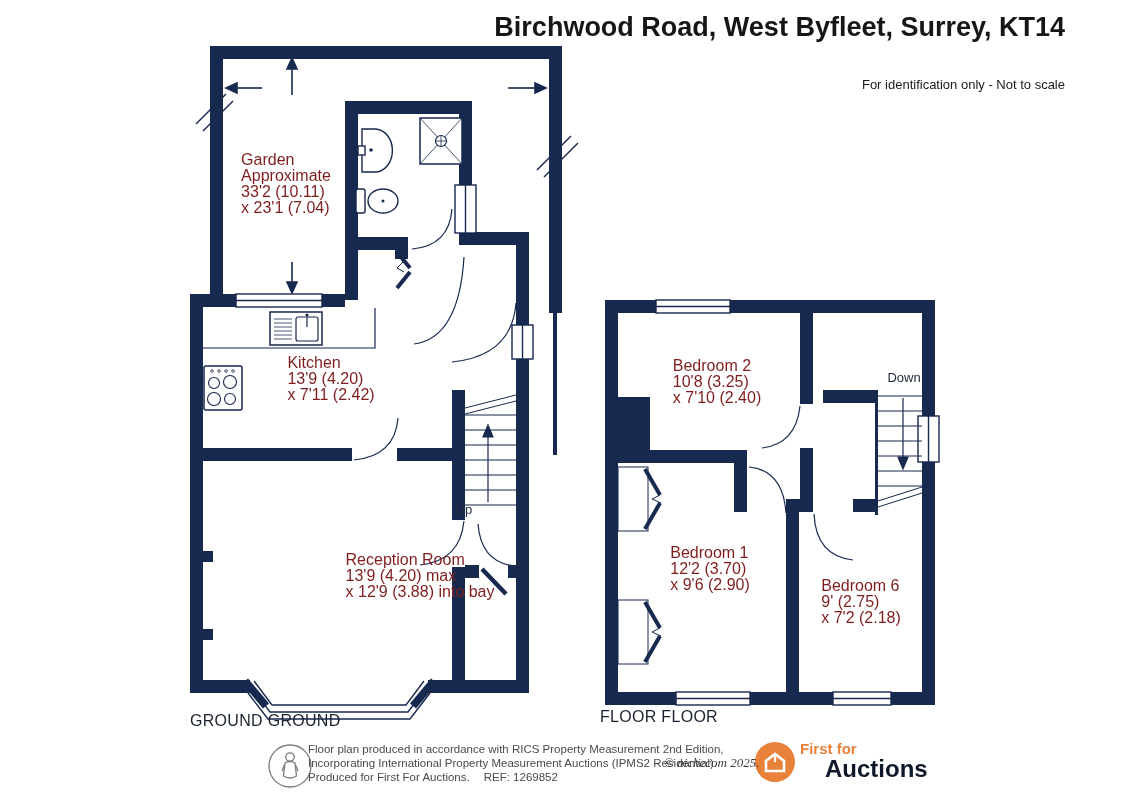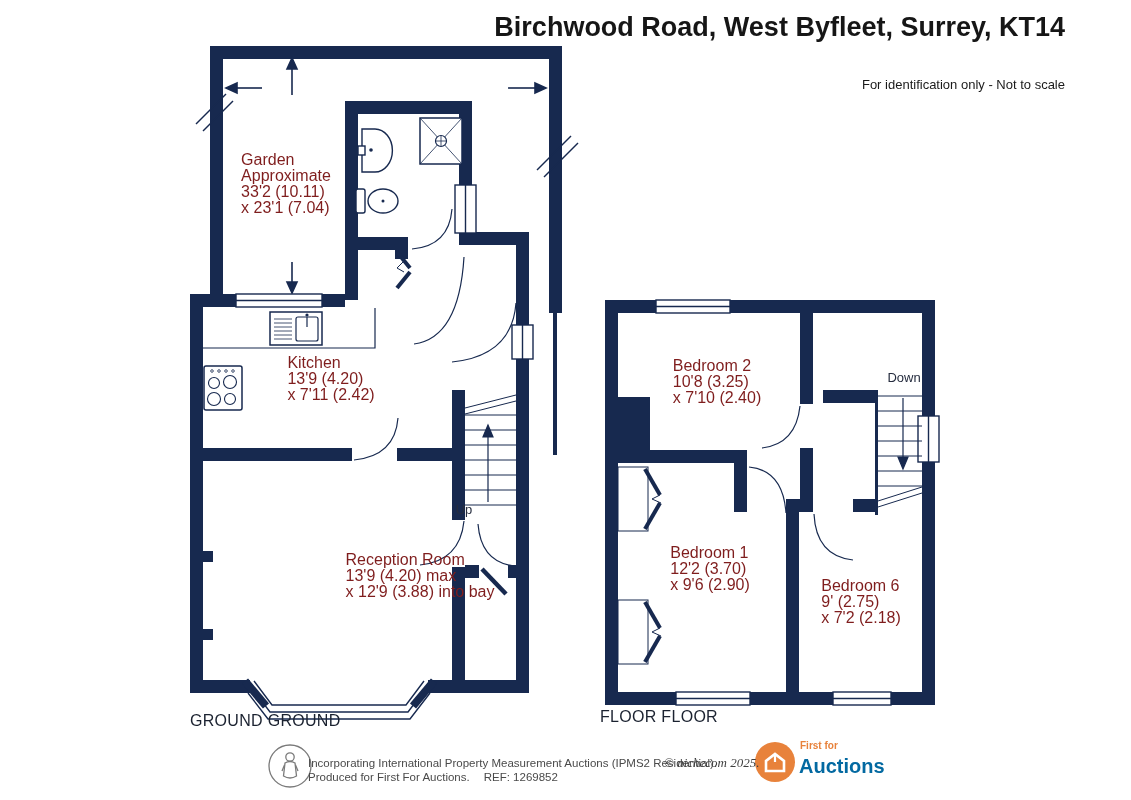--- a/index.html
+++ b/index.html
@@ -14,22 +14,22 @@
   
   .room-label{position:absolute;transform:translateX(-50%);text-align:left;
               font-size:16px;line-height:16px;color:#7f1d1d;white-space:nowrap;}
   .small-label{position:absolute;transform:translateX(-50%);font-size:13px;color:#252c3e;white-space:nowrap;}
   .floor-label{position:absolute;font-size:16px;font-weight:500;color:#1b2230;letter-spacing:.3px;white-space:nowrap;}
   
   .foot-line{position:absolute;left:308px;font-size:11.5px;line-height:13px;color:#4a4a4a;white-space:nowrap;}
   .foot-ref{margin-left:14px;}
   .foot-copy{position:absolute;left:664px;top:755px;font-size:13px;font-style:italic;color:#3f3f3f;
              font-family:"Liberation Serif", serif;white-space:nowrap;}
-  .brand-top{position:absolute;left:800px;top:740px;font-size:10px;font-weight:600;color:#e8823b;white-space:nowrap;}
-  .brand-bottom{position:absolute;left:799px;top:755px;font-size:20px;font-weight:700;color:#0369a1;white-space:nowrap;}
+  .brand-top{position:absolute;left:800px;top:740px;font-size:15px;font-weight:600;color:#e8823b;white-space:nowrap;}
+  .brand-bottom{position:absolute;left:825px;top:755px;font-size:24px;font-weight:700;color:#0f172a;white-space:nowrap;}
 </style>
 </head>
 <body>
 
 <div id="page">
 
   <svg id="plan-svg" width="1131" height="800" viewBox="0 0 1131 800">
 
     <g fill="#17294f">
       <rect x="210" y="46" width="352" height="13"></rect>
@@ -293,20 +293,21 @@
   <div class="room-label" style="left:861px;top:578px;">
     <span style="display:block">Bedroom 6</span>
     <span style="display:block">9' (2.75)</span>
     <span style="display:block">x 7'2 (2.18)</span>
   </div>
 
   <div class="small-label" style="left:904px;top:370px;">Down</div>
 
   <div class="floor-label" style="left:600px;top:708px;">FLOOR FLOOR</div>
 
+  <div class="foot-line" style="top:743px;">Floor plan produced in accordance with RICS Property Measurement 2nd Edition,</div>
   <div class="foot-line" style="top:757px;">Incorporating International Property Measurement Auctions (IPMS2 Residential).</div>
   <div class="foot-line" style="top:771px;">
     <span>Produced for First For Auctions.</span><span class="foot-ref">REF: 1269852</span>
   </div>
 
   <div class="foot-copy">© nichecom 2025.</div>
 
   <div class="brand-top">First for</div>
   <div class="brand-bottom">Auctions</div>
 

